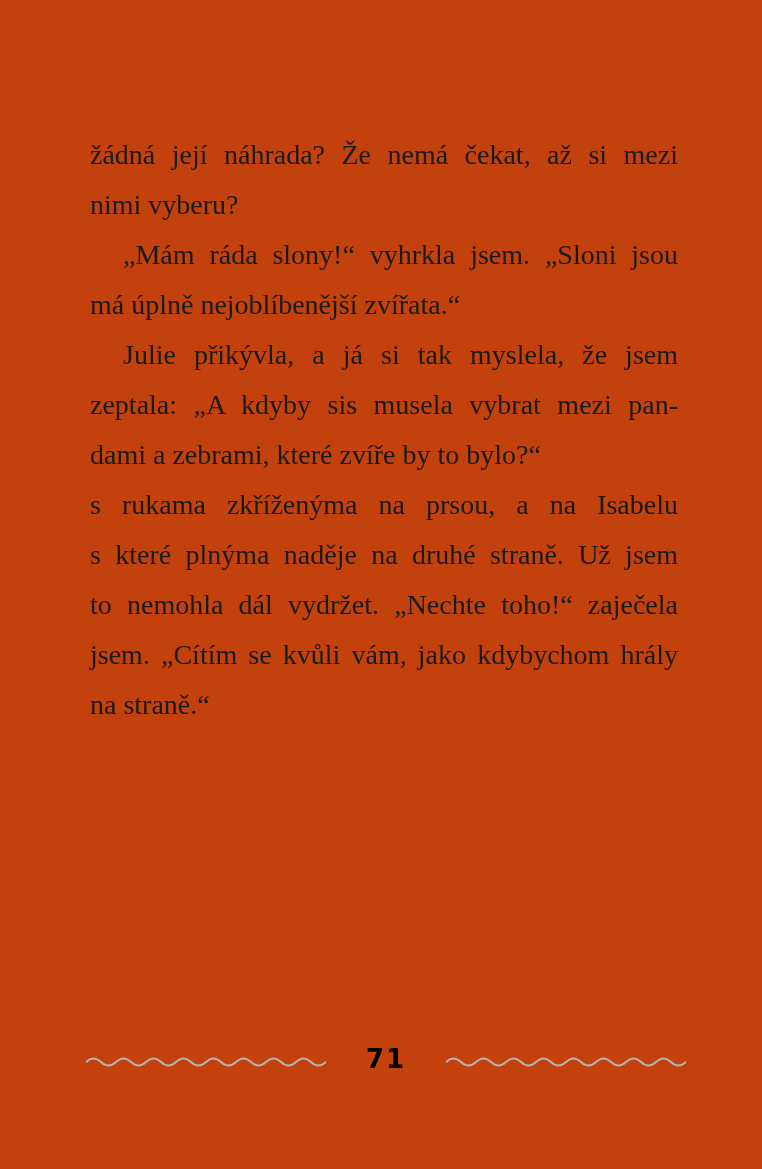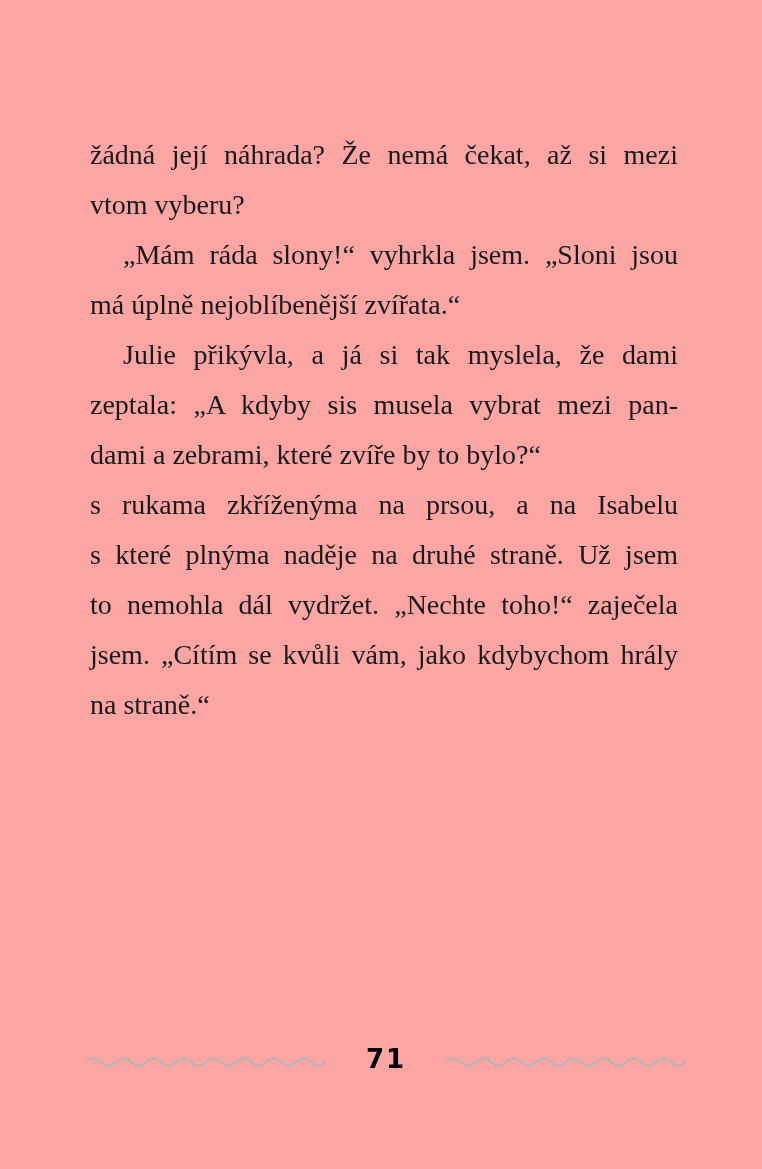--- a/index.html
+++ b/index.html
@@ -10,21 +10,21 @@
     width: 762px;
     height: 1169px;
     background: #ffffff;
     position: relative;
     overflow: hidden;
     font-family: "Liberation Serif", serif;
   }
   .page {
     position: absolute;
     inset: 0;
-    background: #fca5a5;
+    background: #c2410c;
   }
   .text-block {
     position: absolute;
     top: 130px;
     left: 90px;
     width: 588px;
     color: #1a1a1a;
     font-size: 28px;
   }
   .para {
@@ -72,30 +72,30 @@
 </style>
 </head>
 <body>
 
 <div class="page">
 
   <div class="text-block">
 
     <div class="para">
       <div class="line j">žádná její náhrada? Že nemá čekat, až si mezi</div>
-      <div class="line">vtom vyberu?</div>
+      <div class="line">nimi vyberu?</div>
     </div>
 
     <div class="para">
       <div class="line j ind">„Mám ráda slony!“ vyhrkla jsem. „Sloni jsou</div>
       <div class="line">má úplně nejoblíbenější zvířata.“</div>
     </div>
 
     <div class="para">
-      <div class="line j ind">Julie přikývla, a já si tak myslela, že dami</div>
+      <div class="line j ind">Julie přikývla, a já si tak myslela, že jsem</div>
       <div class="line j">zeptala: „A kdyby sis musela vybrat mezi pan-</div>
       <div class="line">dami a zebrami, které zvíře by to bylo?“</div>
     </div>
 
     <div class="para">
       <div class="line j">s rukama zkříženýma na prsou, a na Isabelu</div>
       <div class="line j">s které plnýma naděje na druhé straně. Už jsem</div>
       <div class="line j">to nemohla dál vydržet. „Nechte toho!“ zaječela</div>
       <div class="line j">jsem. „Cítím se kvůli vám, jako kdybychom hrály</div>
       <div class="line">na straně.“</div>

